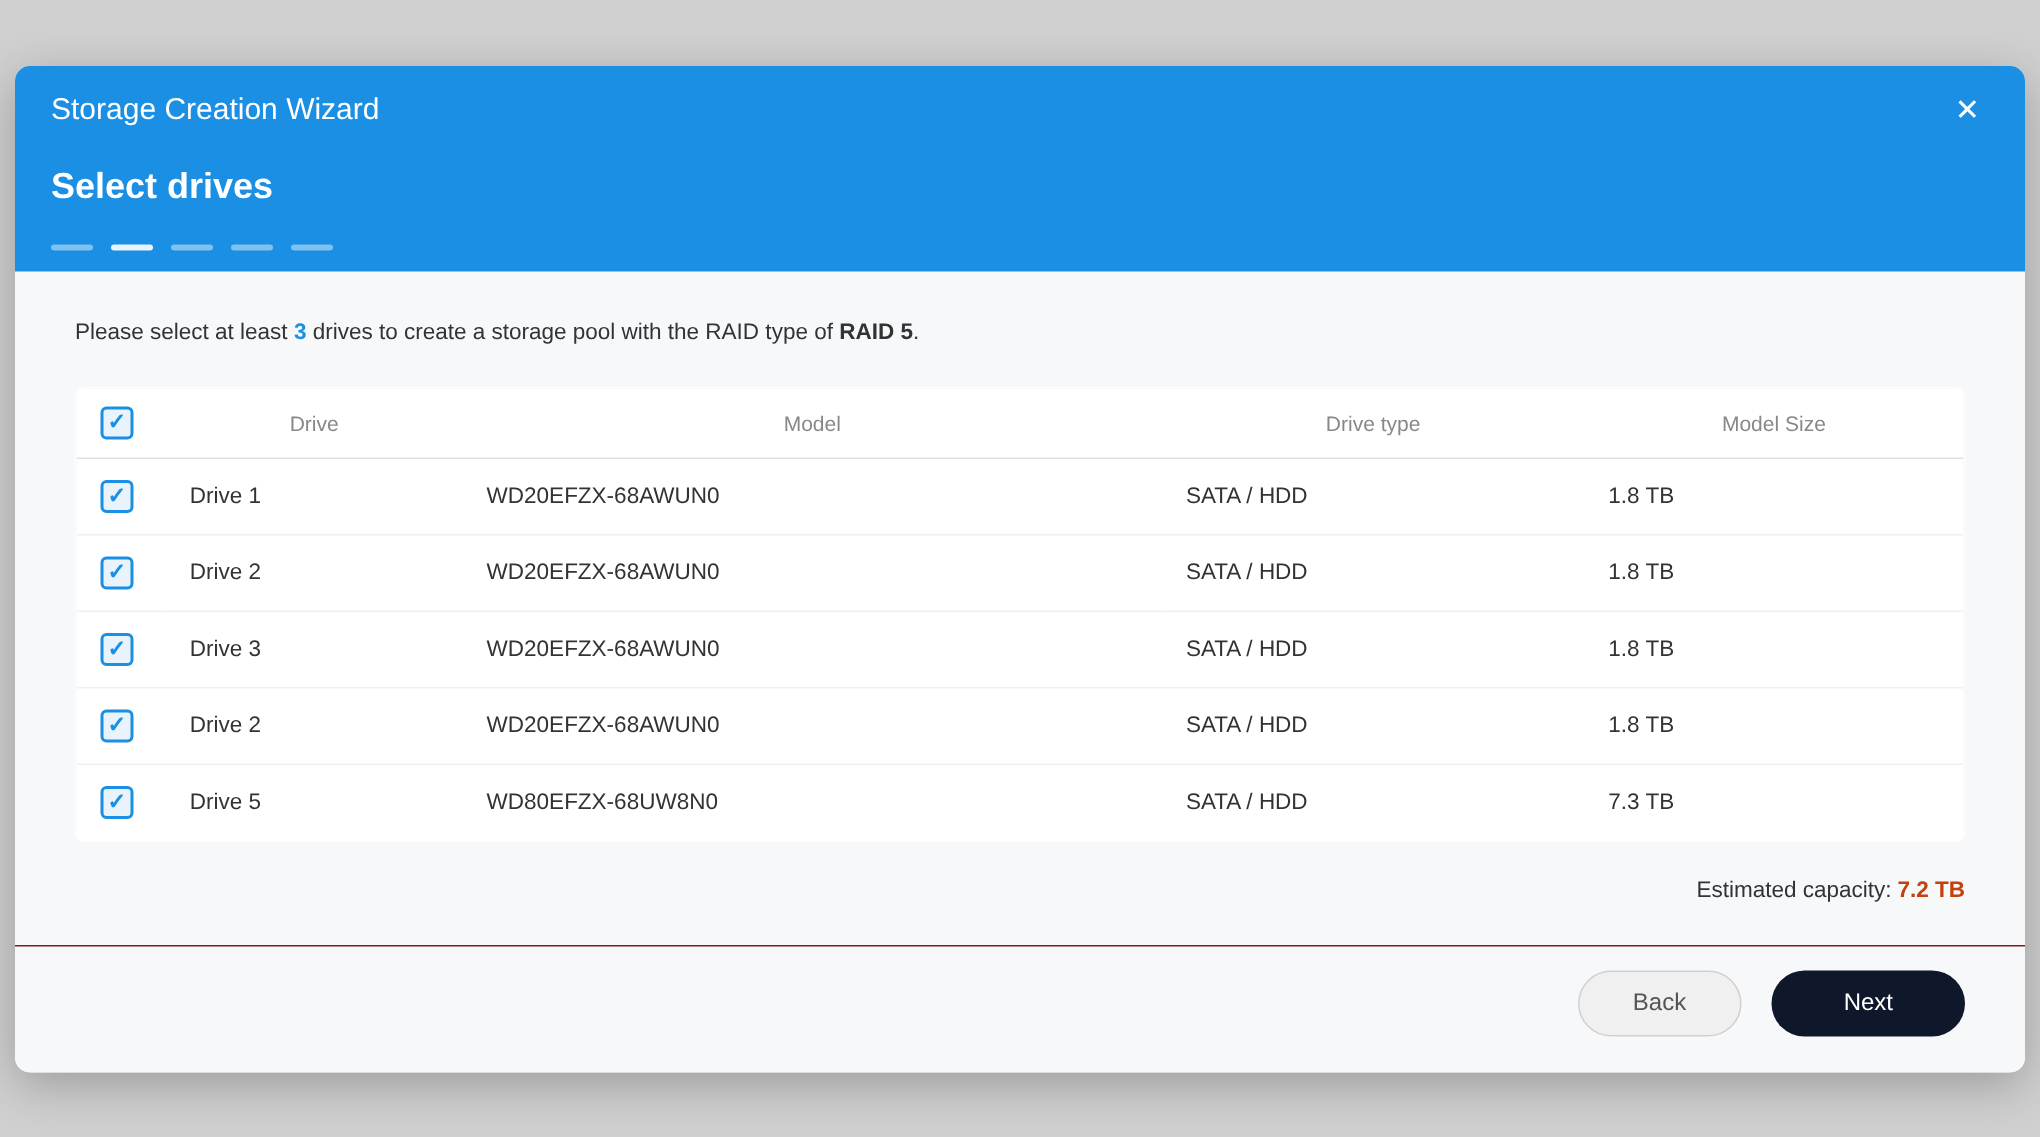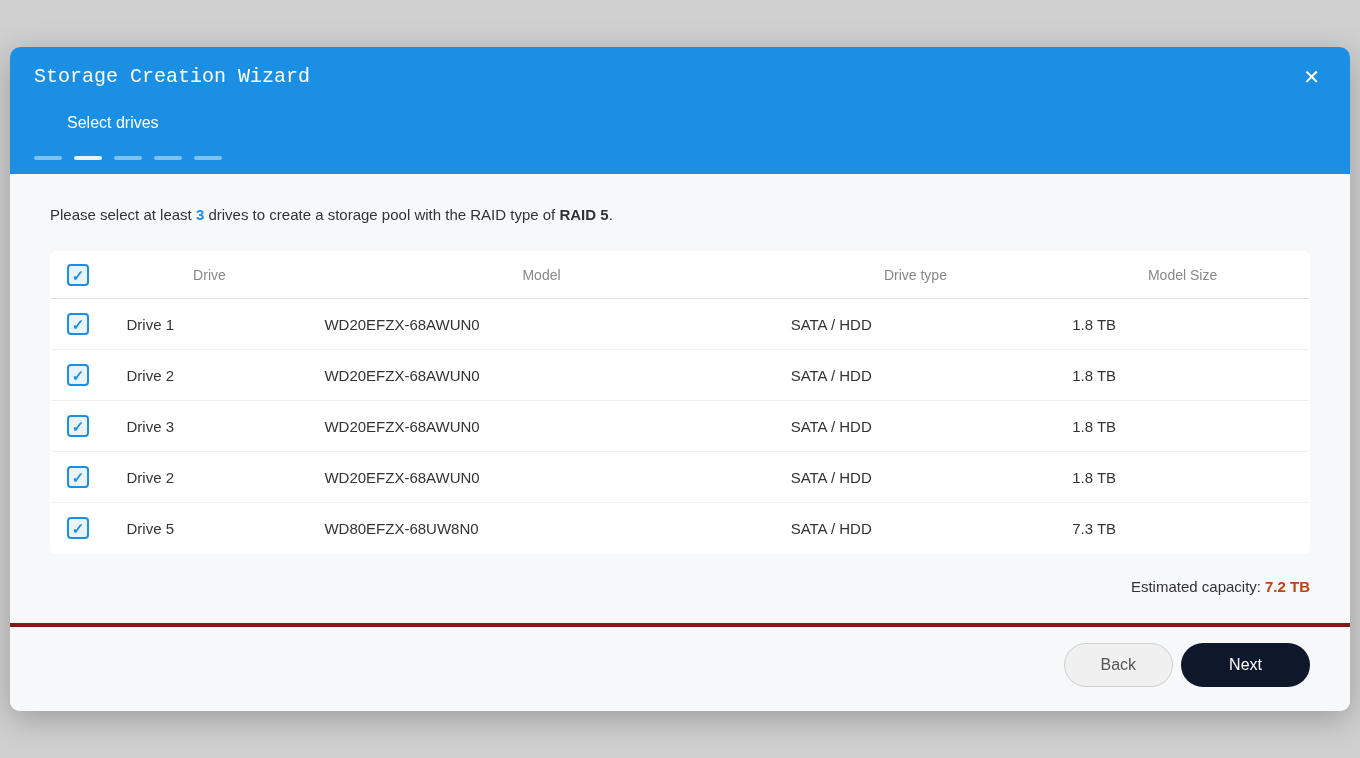--- a/index.html
+++ b/index.html
@@ -30,43 +30,41 @@
       background: #1a8fe3;
       padding: 18px 24px 0 24px;
       position: relative;
     }
 
     .dialog-title {
       color: #ffffff;
       font-size: 20px;
       font-weight: 500;
       margin-bottom: 20px;
-      font-family: Liberation Mono, monospace;
     }
 
     .close-btn {
       position: absolute;
       top: 18px;
       right: 24px;
       background: none;
       border: none;
       color: #ffffff;
       font-size: 20px;
       cursor: pointer;
       line-height: 1;
       padding: 2px 6px;
     }
 
     .dialog-subtitle {
       color: #ffffff;
-      font-size: 16px;
-      font-weight: 400;
+      font-size: 24px;
+      font-weight: 700;
       padding-bottom: 20px;
       padding-top: 6px;
-      margin-left: 33px;
     }
 
     .step-indicators {
       display: flex;
       gap: 12px;
       padding-bottom: 14px;
       margin-top: 4px;
     }
 
     .step-dot {
@@ -180,22 +178,22 @@
       color: #c2410c;
       font-weight: 700;
       margin-left: 4px;
     }
 
     .dialog-footer {
       background: #f7f8fa;
       padding: 16px 40px 24px 40px;
       display: flex;
       justify-content: flex-end;
-      gap: 8px;
-      border-top: 4px solid #7f1d1d;
+      gap: 20px;
+      border-top: 1px solid #7f1d1d;
     }
 
     .btn-back {
       background: #f0f0f0;
       border: 1px solid #d0d0d0;
       border-radius: 50px;
       padding: 12px 36px;
       font-size: 16px;
       color: #555;
       cursor: pointer;

